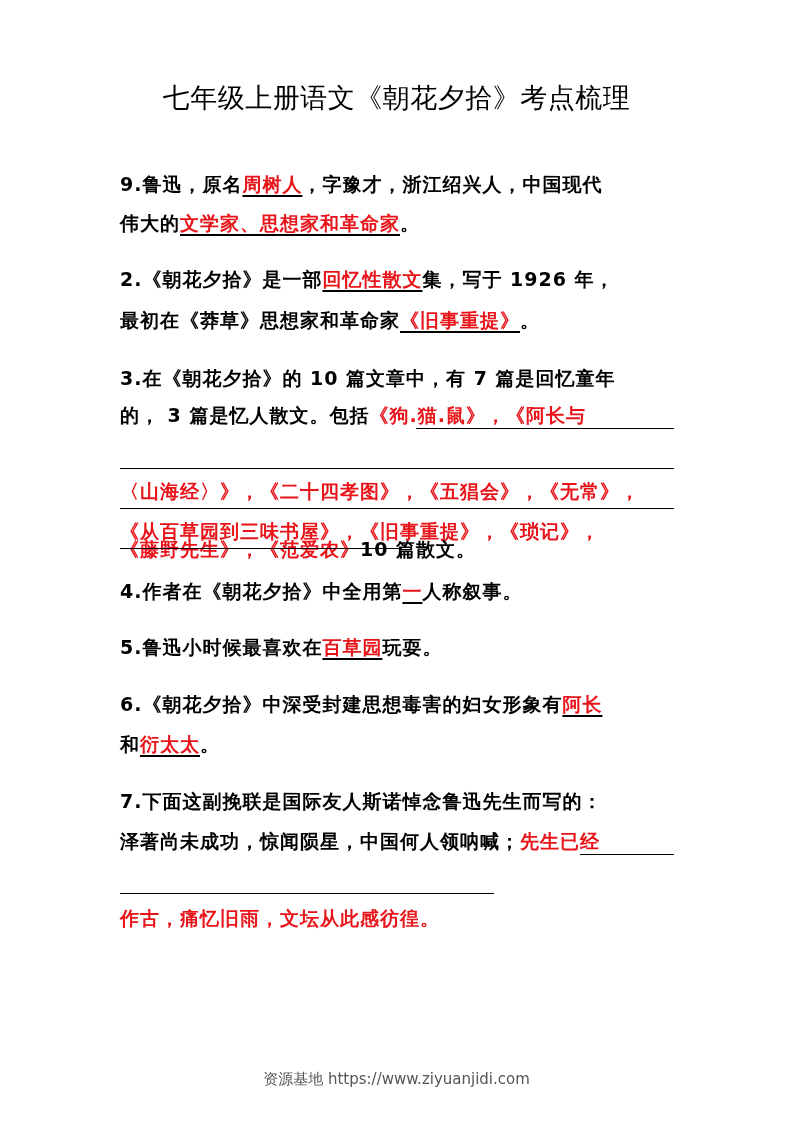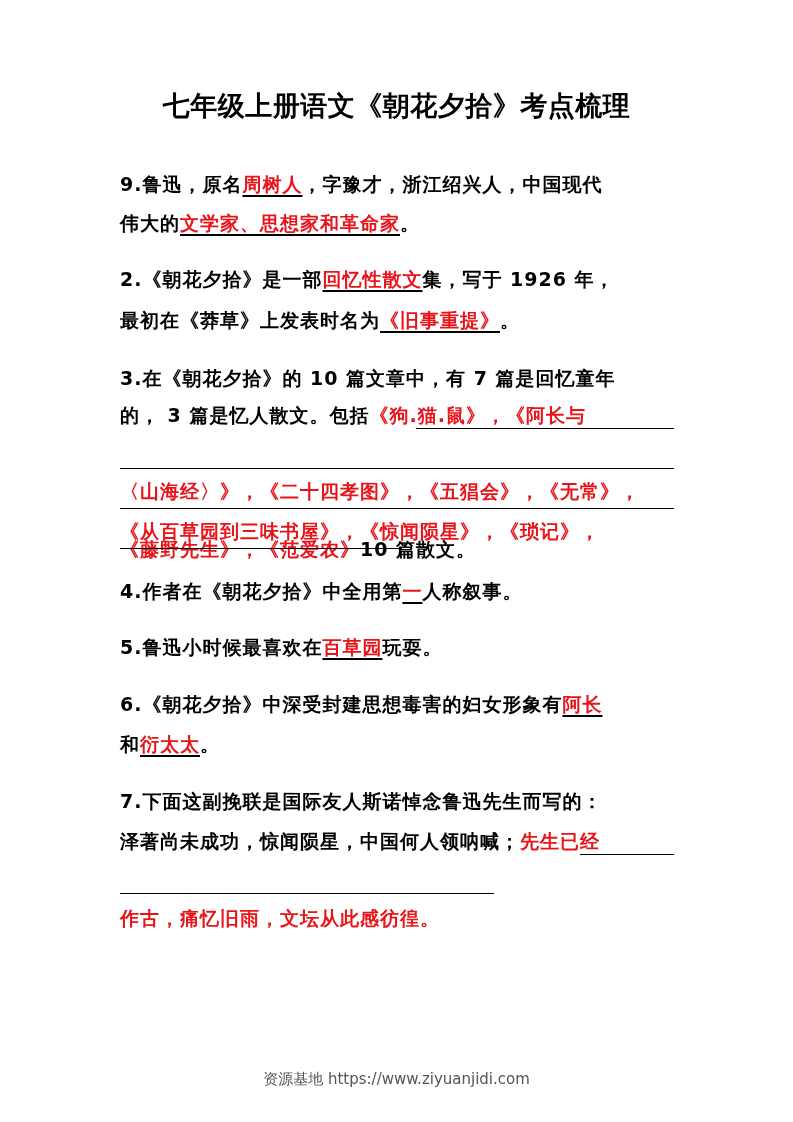--- a/index.html
+++ b/index.html
@@ -1,19 +1,19 @@
 <!DOCTYPE html>
 <html><head>
 <meta charset="utf-8">
 <style>
   html, body { margin: 0; padding: 0; background: #ffffff; }
   body { width: 793px; height: 1122px; position: relative; overflow: hidden;
          font-family: "DejaVu Sans", "Liberation Sans", sans-serif; color: #000; }
-  .title { position: absolute; left: 0; width: 793px; top: 88px; text-align: center;
-           font-size: 27px; font-weight: bold; letter-spacing: 0.5px; }
+  .title { position: absolute; left: 0; width: 793px; top: 80px; text-align: center;
+           font-size: 27px; font-weight: normal; letter-spacing: 0.5px; }
   .line { position: absolute; left: 120px; width: 556px; font-size: 19px; font-weight: bold;
           white-space: nowrap; line-height: 26px; letter-spacing: 1px; }
   .ans { color: #e8141a; text-decoration: underline; text-decoration-color: #000;
          text-underline-offset: 4px; text-decoration-thickness: 1.5px; }
   .uline { position: absolute; height: 0; border-top: 1.5px solid #000; }
   .red { color: #e8141a; margin-top: 36px; }
   .footer { position: absolute; left: 0; width: 793px; top: 1070px; text-align: center;
             font-size: 15px; color: #555; font-family: "DejaVu Sans", sans-serif; }
 </style>
 </head>
@@ -25,31 +25,31 @@
   <span>9.鲁迅，原名</span><span class="ans">周树人</span><span>，字豫才，浙江绍兴人，中国现代</span>
 </div>
 <div class="line" style="top:210px">
   <span>伟大的</span><span class="ans">文学家、思想家和革命家</span><span>。</span>
 </div>
 
 <div class="line" style="top:266px">
   <span>2.《朝花夕拾》是一部</span><span class="ans">回忆性散文</span><span>集，写于 1926 年，</span>
 </div>
 <div class="line" style="top:307px">
-  <span>最初在《莽草》上发表时名为</span><span class="ans">《旧事重提》</span><span>。</span>
+  <span>最初在《莽草》思想家和革命家</span><span class="ans">《旧事重提》</span><span>。</span>
 </div>
 
 <div class="line" style="top:365px">3.在《朝花夕拾》的 10 篇文章中，有 7  篇是回忆童年</div>
 <div class="line" style="top:402px">
   <span>的，  3 篇是忆人散文。包括</span><span class="red">《狗.猫.鼠》，《阿长与</span>
 </div>
 <div class="uline" style="left:416px; width:258px; top:428px"></div>
 <div class="line red" style="top:442px">〈山海经〉》，《二十四孝图》，《五猖会》，《无常》，</div>
 <div class="uline" style="left:120px; width:554px; top:468px"></div>
-<div class="line red" style="top:482px">《从百草园到三味书屋》，《惊闻陨星》，《琐记》，</div>
+<div class="line red" style="top:482px">《从百草园到三味书屋》，《旧事重提》，《琐记》，</div>
 <div class="uline" style="left:120px; width:554px; top:508px"></div>
 <div class="line" style="top:536px">
   <span class="red">《藤野先生》，《范爱农》</span><span>10 篇散文。</span>
 </div>
 <div class="uline" style="left:120px; width:282px; top:548px"></div>
 
 <div class="line" style="top:578px">
   <span>4.作者在《朝花夕拾》中全用第</span><span class="ans">一</span><span>人称叙事。</span>
 </div>
 

